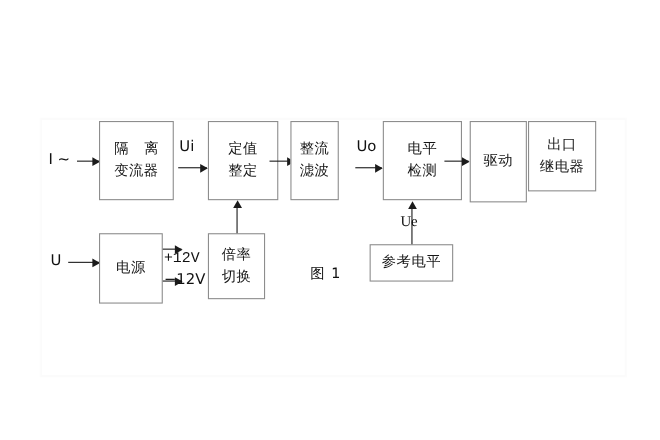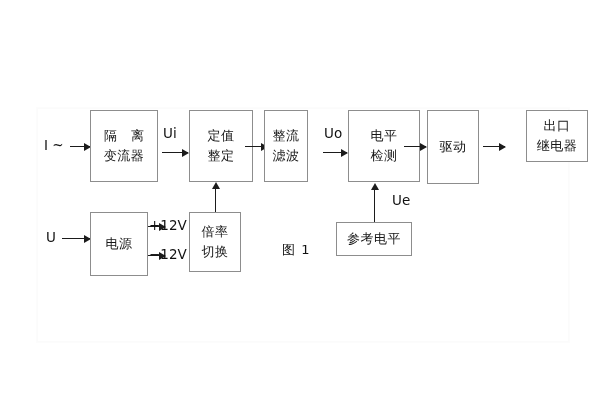--- a/index.html
+++ b/index.html
@@ -109,47 +109,47 @@
   </div>
 
   <div class="harrow" style="left:404px;top:146px;width:22px;"></div>
 
   <div class="box single" style="left:427px;top:110px;width:52px;height:74px;">
     <span class="ln">驱动</span>
   </div>
 
   <div class="harrow" style="left:483px;top:146px;width:22px;"></div>
 
-  <div class="box" style="left:526px;top:110px;width:62px;height:52px;">
+  <div class="box" style="left:480px;top:110px;width:62px;height:64px;">
     <span class="ln">出口</span>
     <span class="ln">继电器</span>
   </div>
 
   <div class="lbl sig" style="left:46px;top:231px;">U</div>
   <div class="harrow lead" style="left:62px;top:238px;width:28px;"></div>
 
   <div class="box single" style="left:90px;top:212px;width:58px;height:64px;text-align:right;">
     <span class="ln">电源</span>
   </div>
 
   <div class="harrow" style="left:148px;top:226px;width:17px;"></div>
-  <div class="lbl v" style="left:149px;top:219px;">+12V</div>
+  <div class="lbl v" style="left:149px;top:229px;font-family:Liberation Mono, monospace;">+12V</div>
 
   <div class="harrow" style="left:148px;top:255px;width:17px;"></div>
   <div class="lbl v" style="left:149px;top:248px;">−12V</div>
 
   <div class="box" style="left:189px;top:212px;width:52px;height:60px;">
     <span class="ln">倍率</span>
     <span class="ln">切换</span>
   </div>
 
   <div class="varrow" style="left:215px;top:189px;height:23px;"></div>
 
   <div class="box single" style="left:336px;top:222px;width:76px;height:34px;">
     <span class="ln">参考电平</span>
   </div>
 
   <div class="varrow" style="left:374px;top:190px;height:32px;"></div>
-  <div class="lbl sig" style="left:392px;top:194px;">Ue</div>
+  <div class="lbl sig" style="left:364px;top:194px;font-family:Liberation Serif, serif;">Ue</div>
 
   <div class="lbl cap" style="left:282px;top:243px;">图 1</div>
 
 </div>
 
 </body></html>

